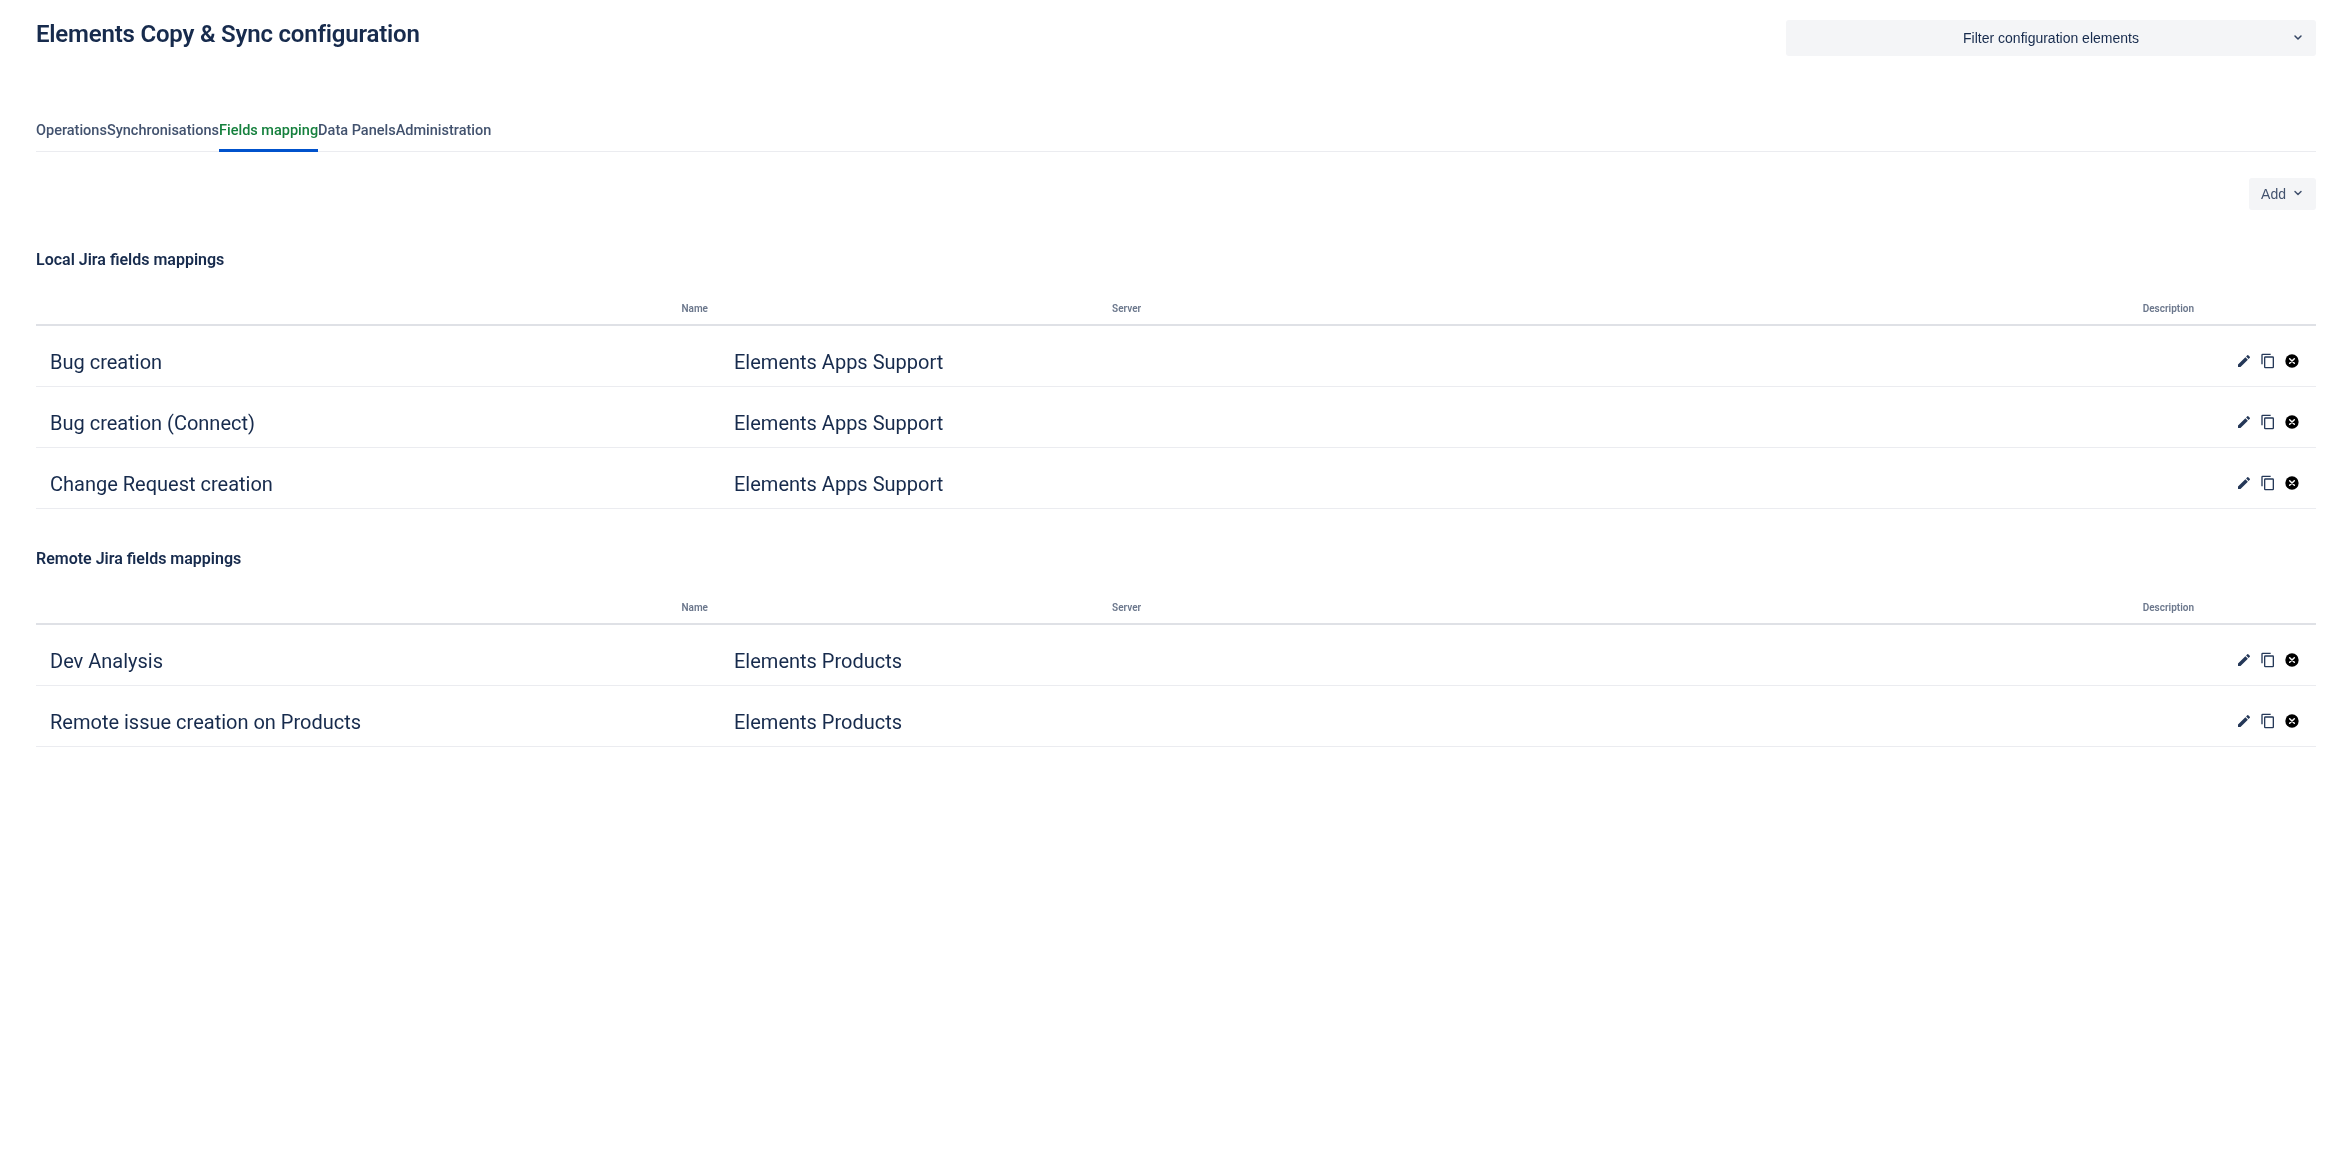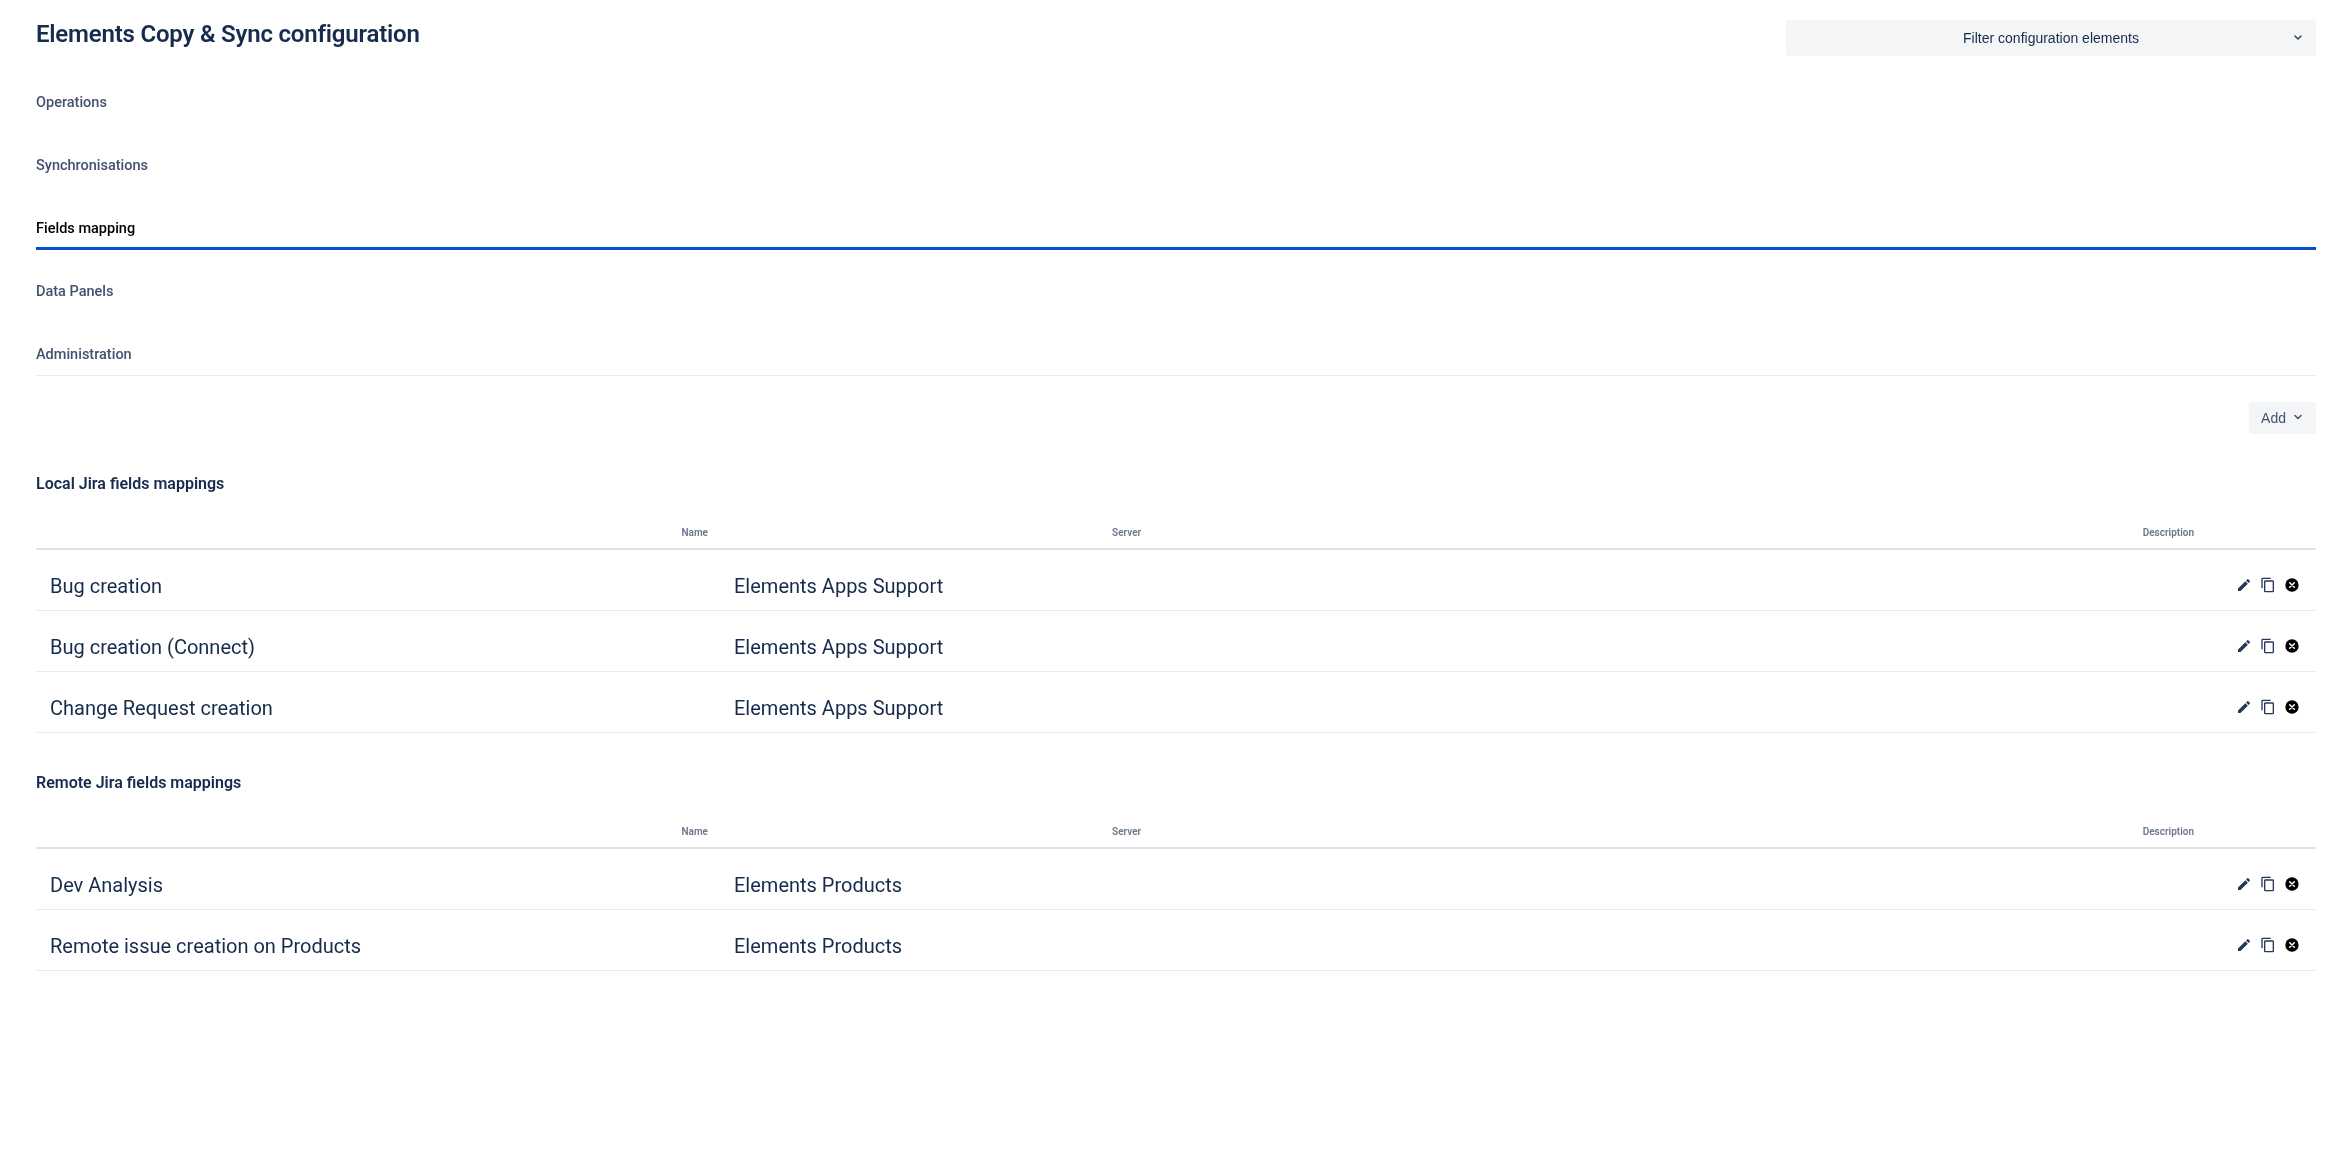--- a/index.html
+++ b/index.html
@@ -46,36 +46,34 @@
     .filter-wrap .chevron {
       position: absolute;
       right: 12px;
       top: 50%;
       transform: translateY(-50%);
       pointer-events: none;
       color: #344563;
     }
     .tabs {
       display: flex;
-      gap: 28px;
-      margin-top: 32px;
+      margin-top: 60px;
       border-bottom: 1px solid #EBECF0;
-      flex-direction: column;
     }
     .tab {
       font-size: 14.5px;
       font-weight: 500;
       color: #42526E;
       padding: 6px 0 10px;
       cursor: pointer;
       border-bottom: 3px solid transparent;
       margin-bottom: -1px;
     }
     .tab.active {
-      color: #000000;
+      color: #15803d;
       border-bottom-color: #0052CC;
     }
     .add-row {
       display: flex;
       justify-content: flex-end;
       margin-top: 26px;
     }
     .add-btn {
       background: #F4F5F7;
       border: none;

